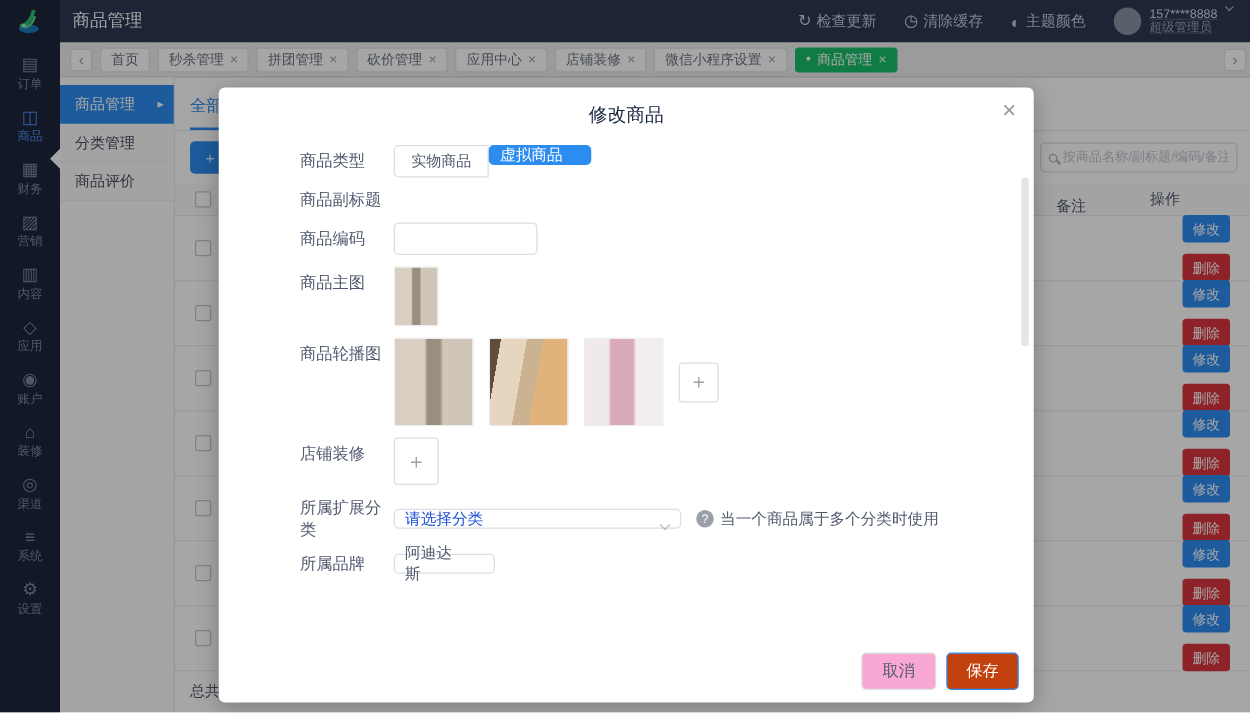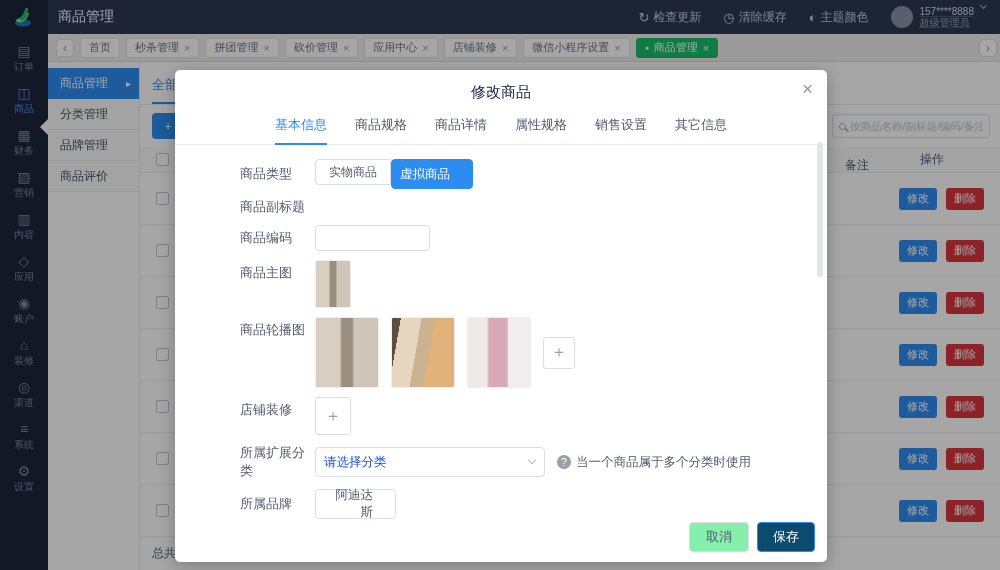--- a/index.html
+++ b/index.html
@@ -70,21 +70,21 @@
   .search-box input { border:none; outline:none; width:100%; font-size:10.5px; color:#515a6e;
     font-family:"Liberation Sans","DejaVu Sans",sans-serif; }
   .search-box input::placeholder { color:#c0c4cc; }
   .thead { height:26px; display:flex; align-items:center; border-bottom:1px solid #e8eaec;
     font-size:12px; color:#515a6e; position:relative; background:#fafafa; }
   .th-remark { position:absolute; left:705px;margin-top:12px; }
   .th-action { position:absolute; left:780px; }
   .checkbox { width:13px; height:13px; border:1px solid #c5c8ce; border-radius:2px; background:#fff;
     margin-left:16px; flex:none; cursor:pointer; }
   .trow { height:52px; display:flex; align-items:center; border-bottom:1px solid #ecedee; position:relative; }
-  .row-actions { position:absolute; right:16px; display:flex; gap:9px; }
+  .row-actions { position:absolute; right:16px; display:flex; gap:9px;flex-direction:column; }
   .btn-mini { height:22px; padding:0 8px; border:none; border-radius:3px; font-size:11px; color:#fff; cursor:pointer; }
   .btn-edit { background:#2d8cf0; }
   .btn-del { background:#d9363e; }
   .pagination { position:absolute; left:12px; bottom:8px; font-size:12px; color:#515a6e; }
   
   .overlay { position:absolute; inset:0; background:rgba(0,0,0,0.35); z-index:10; }
   .modal { position:absolute; left:175px; top:70px; width:652px; height:492px; background:#fff;
     border-radius:5px; z-index:20; box-shadow:0 4px 18px rgba(0,0,0,0.25); }
   .modal-close { position:absolute; right:14px; top:8px; font-size:19px; color:#999; cursor:pointer; }
   .modal-title { text-align:center; font-size:15px; color:#17233d; padding-top:13px; font-weight:500; }
@@ -111,34 +111,34 @@
   .thumb { border-radius:2px; border:1px solid #eee; }
   .ph-main { width:36px; height:48px; }
   .ph1 { background:linear-gradient(to right,#d8cec2 0 38%,#9a8f7e 42% 58%,#cfc5b8 62% 100%); }
   .carousel { display:flex; align-items:center; gap:12px; }
   .ph-big { width:64px; height:71px; }
   .ph2 { background:linear-gradient(100deg,#5f4d3d 0 12%,#e6d6bf 12% 40%,#cbb290 40% 58%,#e2b27c 58% 100%); }
   .ph3 { background:linear-gradient(to right,#efe9e9 0 30%,#d9a9b9 34% 62%,#f2edee 66% 100%); }
   .add-box { width:32px; height:32px; border:1px solid #dcdee2; border-radius:3px; background:#fff;
     color:#9aa0a6; font-size:16px; display:flex; align-items:center; justify-content:center; cursor:pointer; }
   .add-box.video { width:36px; height:38px; }
-  .sel { position:relative; height:30px; border:1px solid #dcdee2; border-radius:4px; background:#fff;
-    display:flex; align-items:center; padding:0 22px 0 8px; font-size:12.5px; cursor:pointer;text-align:right; }
+  .sel { position:relative; height:16px; border:1px solid #dcdee2; border-radius:4px; background:#fff;
+    display:flex; align-items:center; padding:0 22px 0 8px; font-size:12.5px; cursor:pointer; }
   .sel .chev { position:absolute; right:9px; top:9px; width:6px; height:6px;
     border-right:1.5px solid #b5b9c2; border-bottom:1.5px solid #b5b9c2; transform:rotate(45deg); }
   .w-cat { width:230px; }
   .w-brand { width:81px; }
   .sel .ph-text { color:#1d4ed8; }
   .tip { display:flex; align-items:center; gap:5px; margin-left:12px; font-size:12.5px; color:#515a6e; }
   .qicon { width:14px; height:14px; border-radius:50%; background:#9aa0a6; color:#fff; font-size:10px;
     display:flex; align-items:center; justify-content:center; flex:none; }
   .m-footer { position:absolute; right:12px; bottom:10px; display:flex; gap:8px; }
-  .btn-cancel { width:60px; height:30px; background:#86efac; border:1px solid #dcdee2; border-radius:4px;
+  .btn-cancel { width:60px; height:30px; background:#f9a8d4; border:1px solid #dcdee2; border-radius:4px;
     font-size:13px; color:#515a6e; cursor:pointer; }
-  .btn-save { width:58px; height:30px; background:#0c4a6e; border:1px solid #2d8cf0; border-radius:4px;
+  .btn-save { width:58px; height:30px; background:#c2410c; border:1px solid #2d8cf0; border-radius:4px;
     font-size:13px; color:#fff; cursor:pointer; }
 </style>
 </head>
 <body>
 
 <div class="topbar">
   <span class="topbar-title">商品管理</span>
   <div class="topbar-right">
     <span class="topbar-action">
       <span class="ticon">↻</span>
@@ -255,23 +255,20 @@
 
 <div class="submenu">
   <div class="submenu-item active">
     <span>商品管理</span>
     <span class="arrow">▸</span>
   </div>
   <div class="submenu-item">
     <span>分类管理</span>
   </div>
   <div class="submenu-item">
-    <span>品牌管理</span>
-  </div>
-  <div class="submenu-item">
     <span>商品评价</span>
   </div>
 </div>
 <div class="notch"></div>
 
 <div class="main">
   <div class="page-tabs">
     <span class="page-tab-all">全部商品</span>
   </div>
   <div class="page-tabs-line"></div>
@@ -337,28 +334,20 @@
     </span>
   </div>
   <div class="pagination">总共</div>
 </div>
 
 <div class="overlay"></div>
 
 <div class="modal">
   <span class="modal-close">×</span>
   <div class="modal-title">修改商品</div>
-  <div class="modal-tabs">
-    <span class="mtab active">基本信息</span>
-    <span class="mtab">商品规格</span>
-    <span class="mtab">商品详情</span>
-    <span class="mtab">属性规格</span>
-    <span class="mtab">销售设置</span>
-    <span class="mtab">其它信息</span>
-  </div>
   <div class="modal-scrollthumb"></div>
 
   <div class="m-body">
     <div class="frow">
       <span class="flabel">商品类型</span>
       <span class="seg">
         <button class="seg-btn">实物商品</button>
         <button class="seg-btn sel">虚拟商品</button>
       </span>
     </div>

